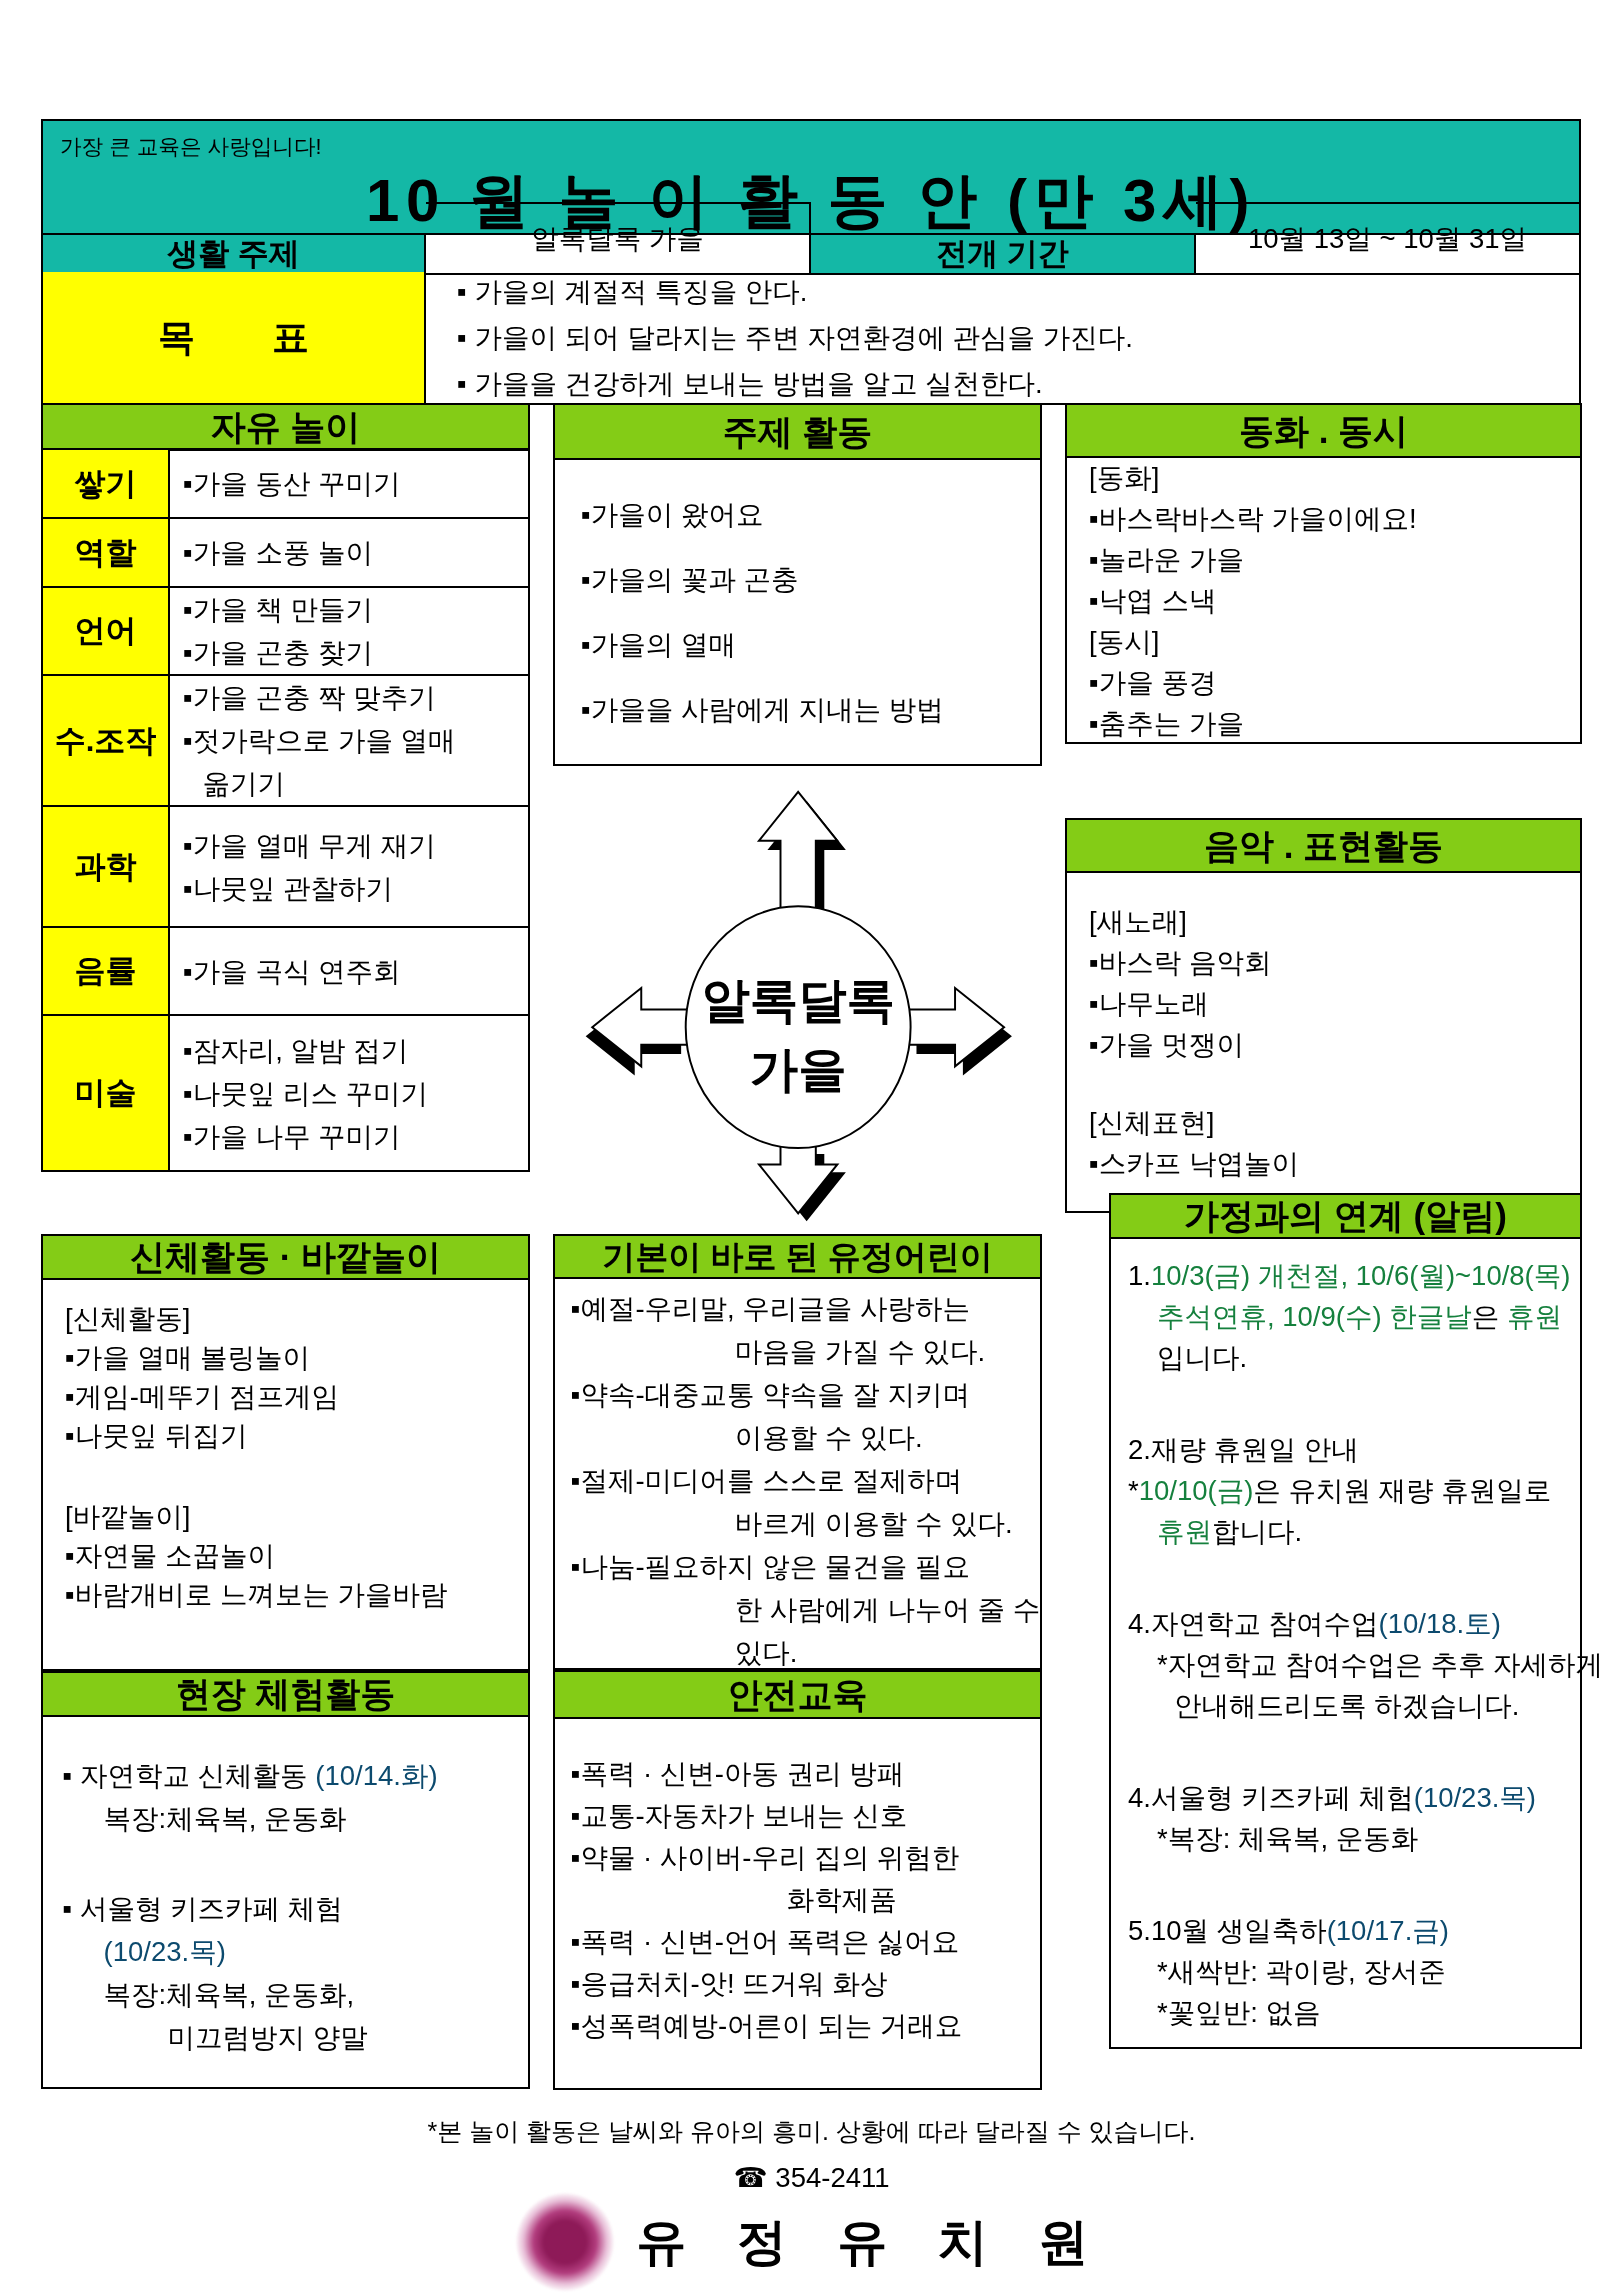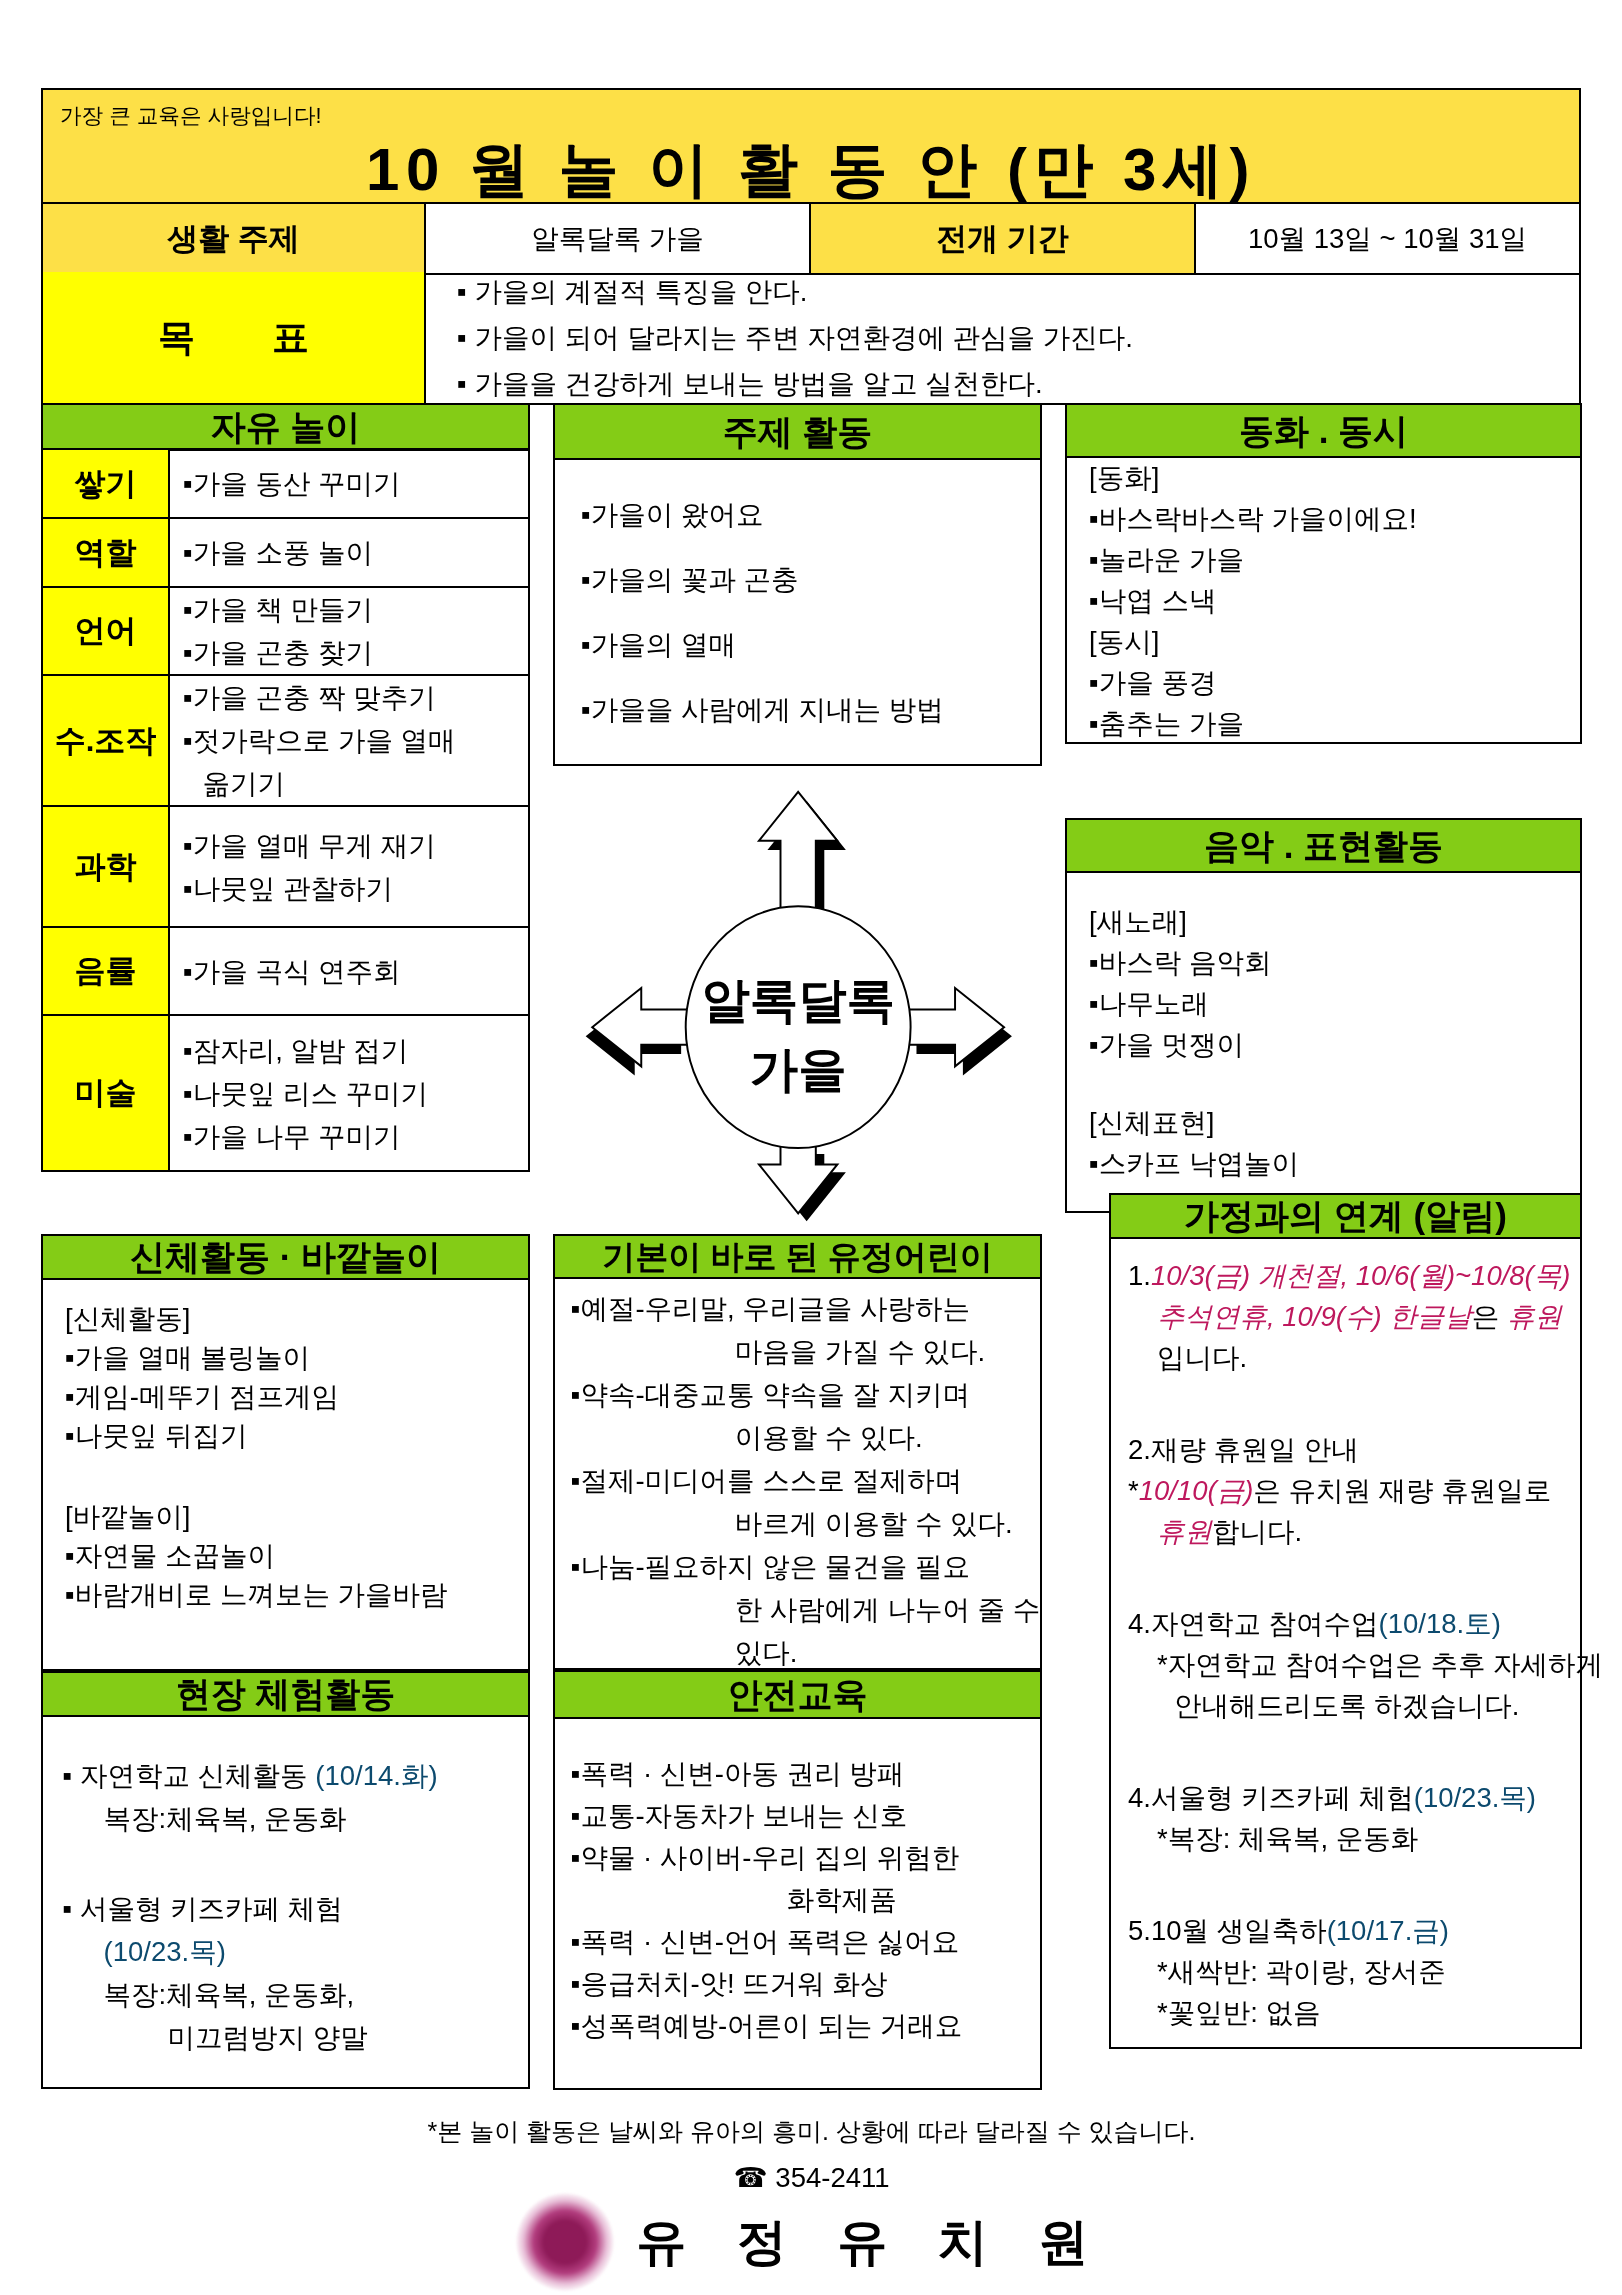--- a/index.html
+++ b/index.html
@@ -2,21 +2,21 @@
 <html style="font-size:10.5px"><head>
 <meta charset="utf-8">
 <style>
   * { margin:0; padding:0; box-sizing:border-box; }
   html,body { background:#e8e8e8; }
   .page {
     position:relative; width:1623px; height:2295px; background:#ffffff;
     font-family:"Liberation Sans","DejaVu Sans",sans-serif; color:#000; overflow:hidden;
   }
   .abs { position:absolute; }
-  .yellow { background:#fde047; }
+  .yellow { background:#14b8a6;margin-top:31px; }
   .bd4 { border:2.6px solid #000; }
 
   
   .title-band { left:41px; top:88px; width:1540px; height:116px; display:flex; flex-direction:column; }
   .slogan { font-size:21.6px; padding:10.5px 0 0 17px; }
   .main-title { flex:1; display:flex; align-items:center; justify-content:center;
     font-size:60px; font-weight:bold; letter-spacing:6.5px; padding-bottom:9.2px; }
 
   
   .row2 { left:41px; top:202px; width:1540px; height:73px; display:flex; }
@@ -33,21 +33,21 @@
      font-size:37px; font-weight:bold; }
   .goal-content { flex:1; border:2.6px solid #000; border-top:none; border-left:none;
      display:flex; flex-direction:column; justify-content:center; padding-left:31px; }
   .goal-content .line { font-size:27.5px; line-height:46px; }
 
   
   .sec-header { border:2.6px solid #000; background:#84cc16; display:flex; align-items:center; justify-content:center;
      font-size:35px; font-weight:bold; }
   .sec-body { border:2.6px solid #000; margin-top:-2.6px; background:#fff; display:flex; flex-direction:column; }
   .line { font-size:27.5px; line-height:42px; white-space:nowrap; }
-  .c-red { color:#be185d;font-style:italic; }
+  .c-red { color:#15803d; }
   .c-blue { color:#0c4a6e; }
   .gap { margin-top:39px; }
   .ind-1 { padding-left: var(--ind1, 33px); }
   .ind-2 { padding-left: var(--ind2, 79px); }
   .ind-3 { padding-left: var(--ind3, 196px); }
 
   
   .free-play { left:41px; top:403px; width:489px; }
   .fp-header { height:48px; }
   .fp-rows { border:2.6px solid #000; margin-top:-2.6px; }

